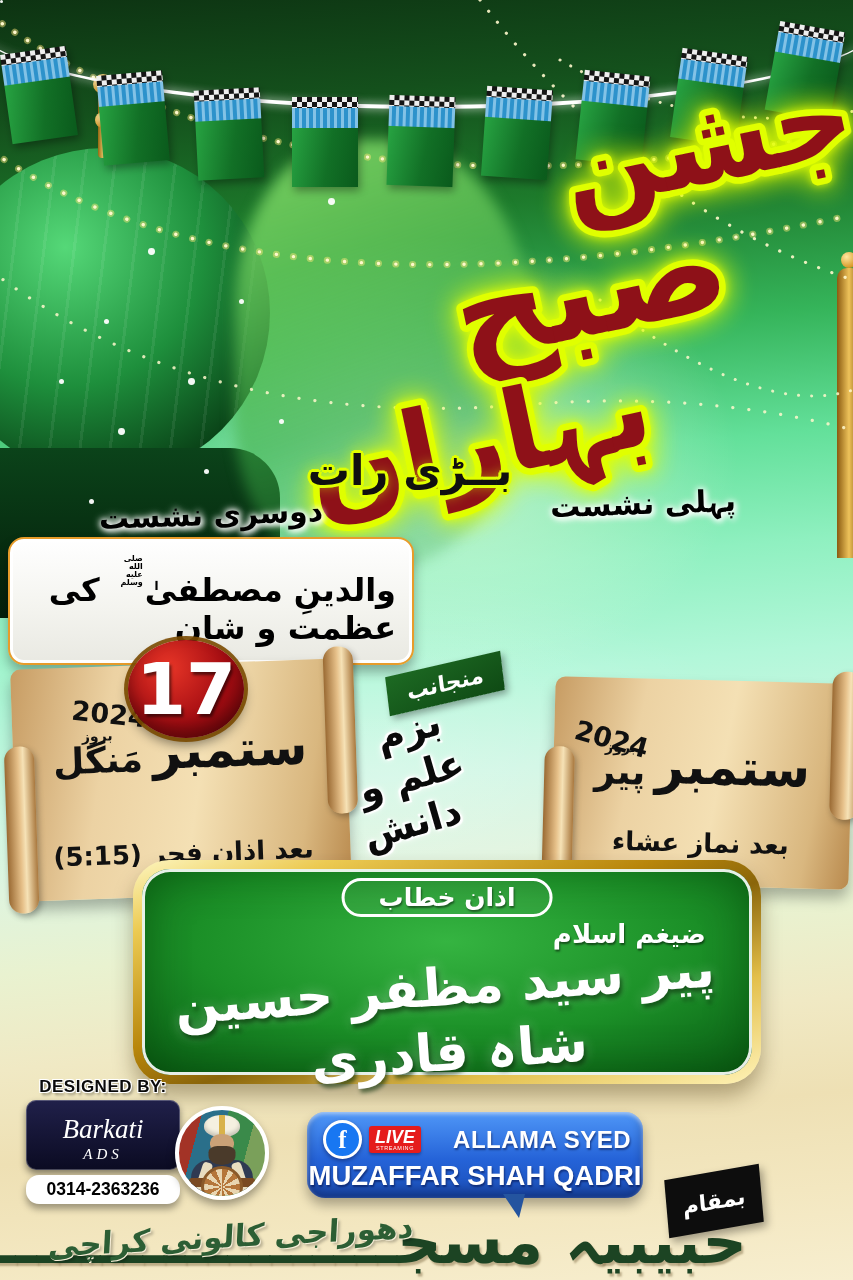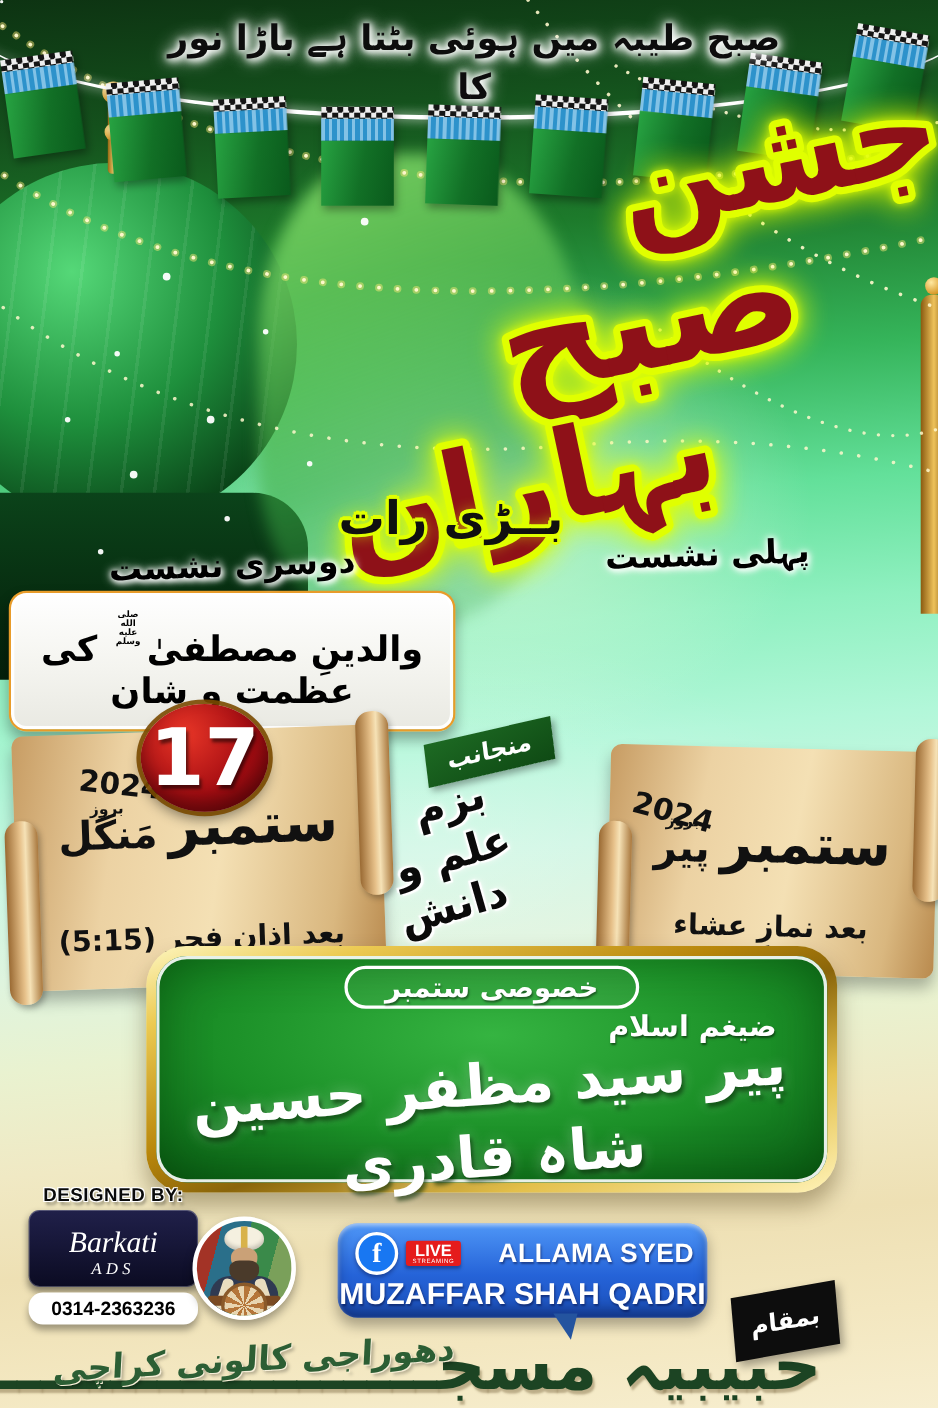--- a/index.html
+++ b/index.html
@@ -61,21 +61,21 @@
       -2px -2px 0 #e0ff00,2px 2px 0 #e0ff00,-2px 2px 0 #e0ff00,2px -2px 0 #e0ff00,0 0 14px rgba(224,255,0,.9);}
 
   
   .session{z-index:4;}
   .session-right{right:10px;top:486px;width:400px;}
   .session-left{left:8px;top:497px;width:406px;}
   .session-heading{direction:rtl;text-align:center;font-size:30px;font-weight:800;color:#000;
     transform:rotate(-2deg);text-shadow:0 0 6px #fff,0 0 10px #fff,2px 2px 6px #fff;}
   .session-box{margin-top:5px;background:linear-gradient(180deg,#ffffff,#f4f4ef 55%,#e9e9e2);
     border:2px solid #e89c2a;border-radius:16px;box-shadow:0 7px 12px rgba(0,0,0,.3),inset 0 0 0 3px #fff;
-    padding:16px 16px;text-align:center;direction:rtl;font-size:32px;font-weight:800;color:#000;}
+    padding:16px 16px;text-align:right;direction:rtl;font-size:32px;font-weight:800;color:#000;}
   .durood{display:inline-block;font-size:8px;line-height:1;width:30px;vertical-align:16px;
     font-weight:bold;color:#000;margin:0 2px;}
 
   
   .scroll{z-index:4;background:linear-gradient(100deg,#c79c63,#ecd2a3 28%,#f4e0b4 55%,#d9b77f 85%,#b98a4e);
     border-radius:10px;box-shadow:0 9px 14px rgba(0,0,0,.28);}
   .scroll::before{content:"";position:absolute;right:-9px;top:-12px;width:30px;height:72%;border-radius:14px;
     background:linear-gradient(90deg,#9a6a33,#e6c089 45%,#f6e2b6 62%,#a9783e);box-shadow:2px 3px 6px rgba(0,0,0,.3);}
   .scroll::after{content:"";position:absolute;left:-9px;bottom:-12px;width:30px;height:72%;border-radius:14px;
     background:linear-gradient(90deg,#9a6a33,#e6c089 45%,#f6e2b6 62%,#a9783e);box-shadow:2px 3px 6px rgba(0,0,0,.3);}
@@ -162,21 +162,21 @@
   
   .live-banner{left:307px;top:1112px;width:336px;height:86px;z-index:5;border-radius:18px;color:#fff;
     background:linear-gradient(180deg,#4f97f7,#2563d8 55%,#1b4fb8);
     box-shadow:inset 0 2px 4px rgba(255,255,255,.55),inset 0 -7px 12px rgba(0,0,30,.35),0 7px 12px rgba(0,0,0,.3);}
   .live-row1{display:flex;align-items:center;gap:7px;padding:8px 12px 0 16px;}
   .fb-circle{width:33px;height:33px;border-radius:50%;background:#1877f2;border:3px solid #fff;flex:0 0 auto;
     display:flex;align-items:center;justify-content:center;font-weight:800;font-size:25px;color:#fff;
     font-family:"Liberation Serif",serif;box-shadow:0 2px 4px rgba(0,0,40,.4);}
   .live-badge{background:#e51c1c;border-radius:3px;padding:2px 6px 1px;line-height:1;text-align:center;
     box-shadow:0 2px 3px rgba(0,0,40,.35);}
-  .live-word{font-size:15px;font-weight:800;font-family:"Liberation Sans",sans-serif;}
+  .live-word{font-size:18px;font-weight:800;font-family:"Liberation Sans",sans-serif;font-style:italic;}
   .live-sub{font-size:5.5px;letter-spacing:.6px;font-family:"Liberation Sans",sans-serif;}
   .live-line1{flex:1;text-align:right;font-size:24px;font-weight:800;letter-spacing:.5px;
     font-family:"Liberation Sans",sans-serif;text-shadow:1px 2px 2px rgba(0,0,40,.45);}
   .live-line2{text-align:center;font-size:27.5px;font-weight:800;margin-top:1px;
     font-family:"Liberation Sans",sans-serif;text-shadow:1px 2px 2px rgba(0,0,40,.45);}
   .banner-tail{position:absolute;left:196px;bottom:-20px;width:0;height:0;
     border-left:16px solid transparent;border-right:6px solid transparent;border-top:24px solid #24549f;}
 
   
   .venue-tag{left:666px;top:1172px;width:96px;height:58px;z-index:6;background:#0d0d0d;
@@ -257,21 +257,20 @@
       <div class="flag-blue"></div>
       <div class="flag-green"></div>
     </div>
   <div class="flag" style="left:772px;top:26px;transform:rotate(10deg)">
       <div class="flag-check"></div>
       <div class="flag-blue"></div>
       <div class="flag-green"></div>
     </div>
 
   <div class="layer couplet">
-    <div>صبح طیبہ میں ہوئی بٹتا ہے باڑا نور کا</div>
   </div>
 
   <svg class="layer title-svg" width="660" height="400">
     <g transform="rotate(-12 330 200)" font-weight="bold" fill="#8e1118" stroke="#e0ff00" stroke-width="13" stroke-linejoin="round" paint-order="stroke">
       <text x="540" y="125" font-size="112" text-anchor="middle">جشن</text>
       <text x="395" y="250" font-size="132" text-anchor="middle">صبح</text>
       <text x="255" y="368" font-size="112" text-anchor="middle">بہاراں</text>
     </g>
   </svg>
   <div class="layer tagline">بــڑی رات</div>
@@ -314,21 +313,21 @@
 
   <div class="layer org-label">منجانب</div>
   <div class="layer org-name">
     <div class="org-l1">بزم</div>
     <div class="org-l2">علم و</div>
     <div class="org-l3">دانش</div>
   </div>
 
   <div class="layer speaker-banner">
     <div class="speaker-inner">
-      <div class="special-pill">خصوصی ستمبر</div>
+      <div class="special-pill">اذان خطاب</div>
       <div class="honorific">ضیغم اسلام</div>
       <div class="speaker-name">پیر سید مظفر حسین شاہ قادری</div>
     </div>
   </div>
 
   <div class="layer designer">
     <div class="designer-heading">DESIGNED BY:</div>
     <div class="designer-card">
       <div class="designer-name">Barkati</div>
       <div class="designer-sub">ADS</div>

